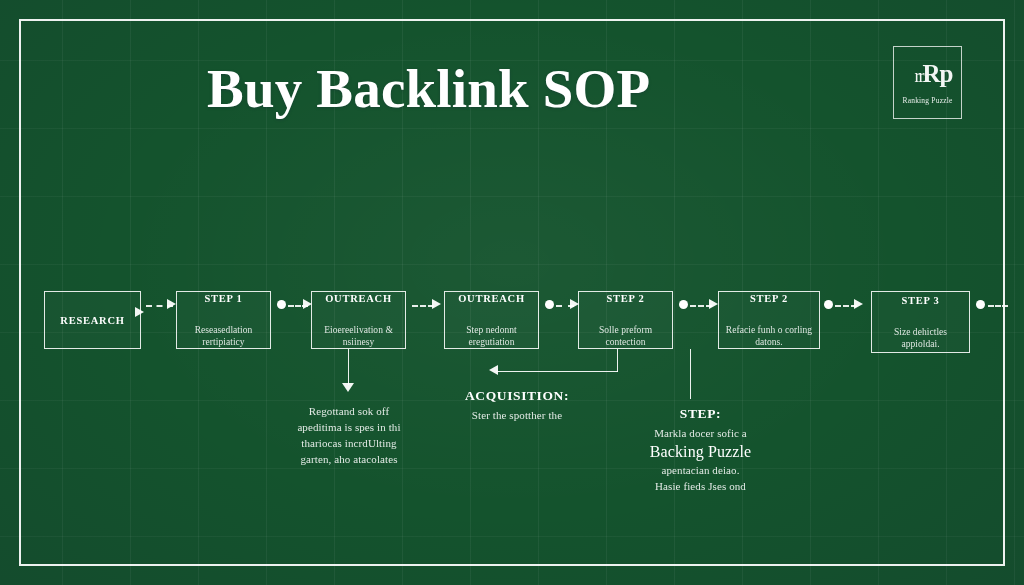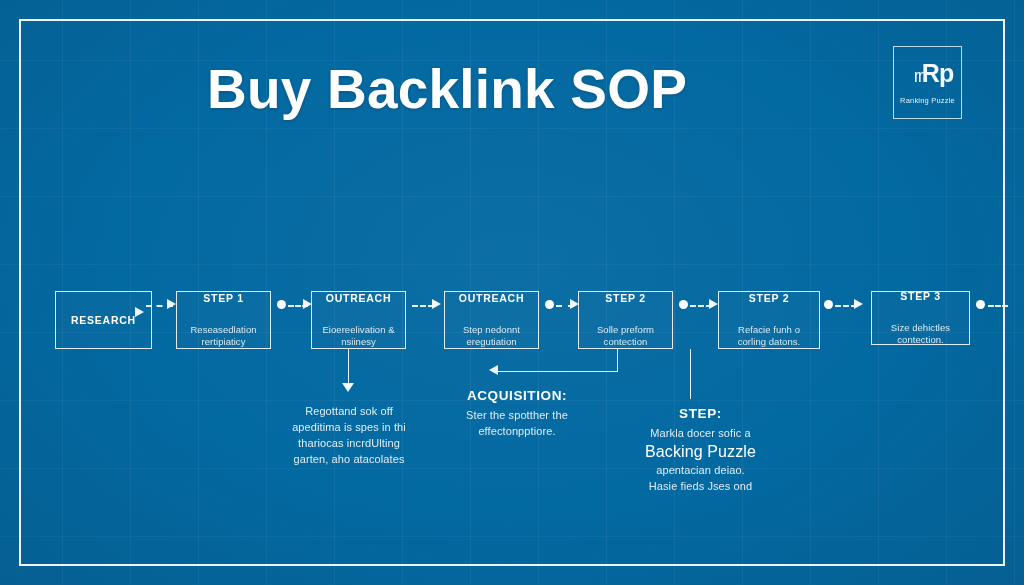--- a/index.html
+++ b/index.html
@@ -4,22 +4,23 @@
 <style>
   html,body{margin:0;padding:0;}
   body{
     width:1024px;height:585px;overflow:hidden;
     font-family:"Liberation Sans","DejaVu Sans",sans-serif;
     background:#5d6d8e;
     position:relative;
   }
   #stage{
     position:absolute;inset:0;
-    background:#0369a1;
+    background:#14532d;
     overflow:hidden;
+    font-family:Liberation Serif, serif;
   }
   
   #grid{
     position:absolute;inset:0;
     background-image:
       linear-gradient(to right, rgba(255,255,255,0.055) 1px, transparent 1px),
       linear-gradient(to bottom, rgba(255,255,255,0.045) 1px, transparent 1px);
     background-size:68px 68px;
     background-position:-6px -8px;
     pointer-events:none;
@@ -159,21 +160,21 @@
   <div id="vignette"></div>
   <div id="frame"></div>
 
   <div id="title">Buy Backlink SOP</div>
 
   <div id="logo">
     <div id="logo-mark"><span class="sm">rr</span><span>Rp</span></div>
     <div id="logo-caption">Ranking Puzzle</div>
   </div>
 
-  <div class="node only-title" style="left:55px;top:291px;width:97px;height:58px;">
+  <div class="node only-title" style="left:44px;top:291px;width:97px;height:58px;">
     <div class="n-title">RESEARCH</div>
 
   </div>
 
   <div class="arrowhead" style="left:135px;top:307px;"></div>
   <div class="dashline" style="left:146px;top:305px;width:27px;"></div>
   <div class="arrowhead" style="left:167px;top:299px;"></div>
 
   <div class="node" style="left:176px;top:291px;width:95px;height:58px;">
     <div class="n-title">STEP 1</div>
@@ -207,23 +208,23 @@
   <div class="arrowhead" style="left:709px;top:299px;"></div>
 
   <div class="node" style="left:718px;top:291px;width:102px;height:58px;">
     <div class="n-title">STEP 2</div>
     <div class="n-sub">Refacie funh o corling datons.</div>
   </div>
   <div class="dot" style="left:824px;top:300px;"></div>
   <div class="dashline" style="left:835px;top:305px;width:22px;"></div>
   <div class="arrowhead" style="left:854px;top:299px;"></div>
 
-  <div class="node" style="left:871px;top:291px;width:99px;height:54px;">
+  <div class="node" style="left:871px;top:291px;width:99px;height:62px;">
     <div class="n-title">STEP 3</div>
-    <div class="n-sub">Size dehictles contection.</div>
+    <div class="n-sub">Size dehictles appioldai.</div>
   </div>
   <div class="dot" style="left:976px;top:300px;"></div>
   <div class="dashline" style="left:988px;top:305px;width:20px;"></div>
 
   <div class="vline" style="left:348px;top:349px;height:36px;"></div>
   <div class="arrowhead down" style="left:342px;top:383px;"></div>
 
   <div class="vline" style="left:617px;top:349px;height:23px;"></div>
   <div class="hline" style="left:496px;top:371px;width:122px;"></div>
   <div class="arrowhead left" style="left:489px;top:365px;"></div>
@@ -233,21 +234,20 @@
   <div class="anno" style="left:271px;top:403px;width:156px;">
     <div class="a-body">Regottand sok off</div>
     <div class="a-body">apeditima is spes in thi</div>
     <div class="a-body">thariocas incrdUlting</div>
     <div class="a-body">garten, aho atacolates</div>
   </div>
 
   <div class="anno" style="left:436px;top:386px;width:162px;">
     <div class="a-head">ACQUISITION:</div>
     <div class="a-body">Ster the spotther the</div>
-    <div class="a-body">effectonpptiore.</div>
   </div>
 
   <div class="anno" style="left:613px;top:404px;width:175px;">
     <div class="a-head">STEP:</div>
     <div class="a-body">Markla docer sofic a</div>
     <div class="a-big">Backing Puzzle</div>
     <div class="a-body">apentacian deiao.</div>
     <div class="a-body">Hasie fieds Jses ond</div>
   </div>
 

